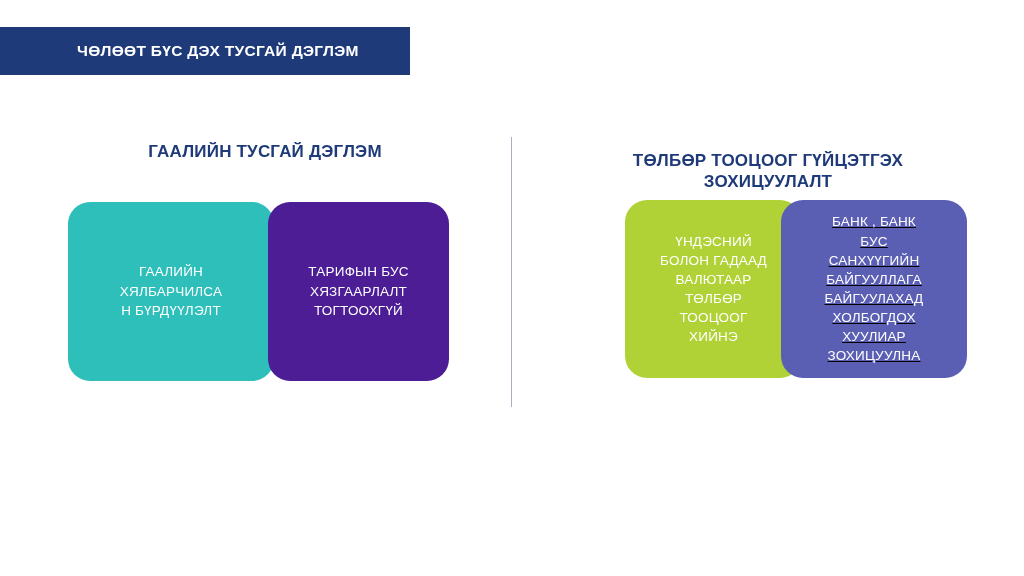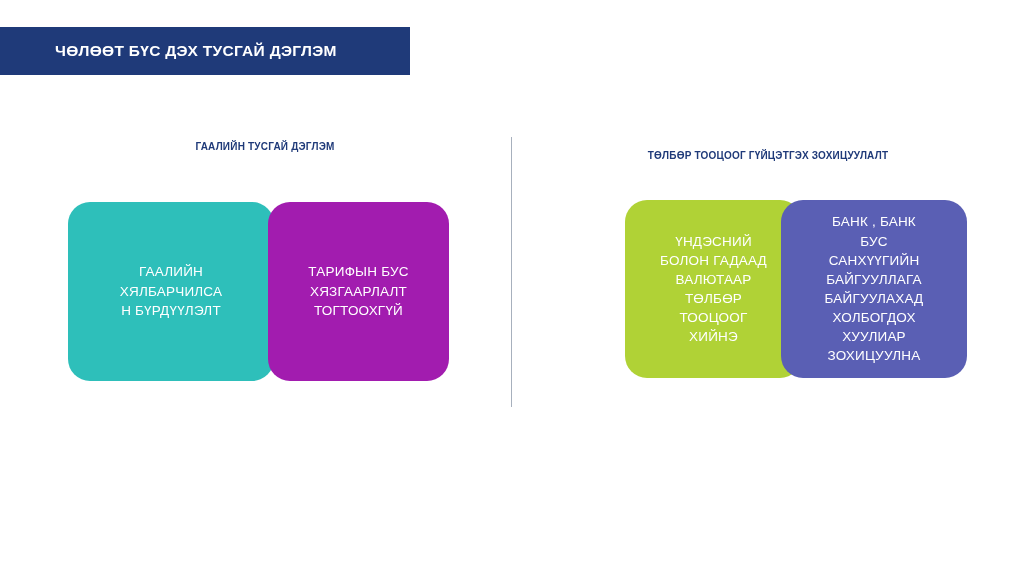--- a/index.html
+++ b/index.html
@@ -20,35 +20,35 @@
   #title-banner {
     position: absolute;
     left: 0;
     top: 27px;
     width: 410px;
     height: 48px;
     background: #1f3a79;
     display: flex;
     align-items: center;
     box-sizing: border-box;
-    padding-left: 55px;
+    padding-left: 77px;
   }
   #title-banner .title-text {
     color: #ffffff;
     font-size: 15.5px;
     font-weight: bold;
     letter-spacing: 0.3px;
     white-space: nowrap;
   }
 
   
   .column-heading {
     position: absolute;
     color: #1f3a79;
-    font-size: 10px;
+    font-size: 17px;
     font-weight: bold;
     text-align: center;
     line-height: 1.25;
     letter-spacing: 0.2px;
   }
   #heading-left {
     left: 70px;
     top: 141px;
     width: 390px;
   }
@@ -92,36 +92,37 @@
     top: 202px;
     width: 206px;
     height: 179px;
     background: #2ebfba;
   }
   #card-nontariff {
     left: 268px;
     top: 202px;
     width: 181px;
     height: 179px;
-    background: #a21caf;
+    background: #4c1d95;
   }
   #card-currency-settlement {
     left: 580px;
     top: 200px;
     width: 177px;
     height: 178px;
     background: #b0d236;
     margin-left: 45px;
   }
   #card-bank-regulation {
     left: 781px;
     top: 200px;
     width: 186px;
     height: 178px;
     background: #5a5fb4;
+    text-decoration: underline;
   }
   #card-currency-settlement .card-text,
   #card-bank-regulation .card-text {
     line-height: 1.42;
   }
 </style>
 </head>
 <body>
 
 <div id="title-banner">

